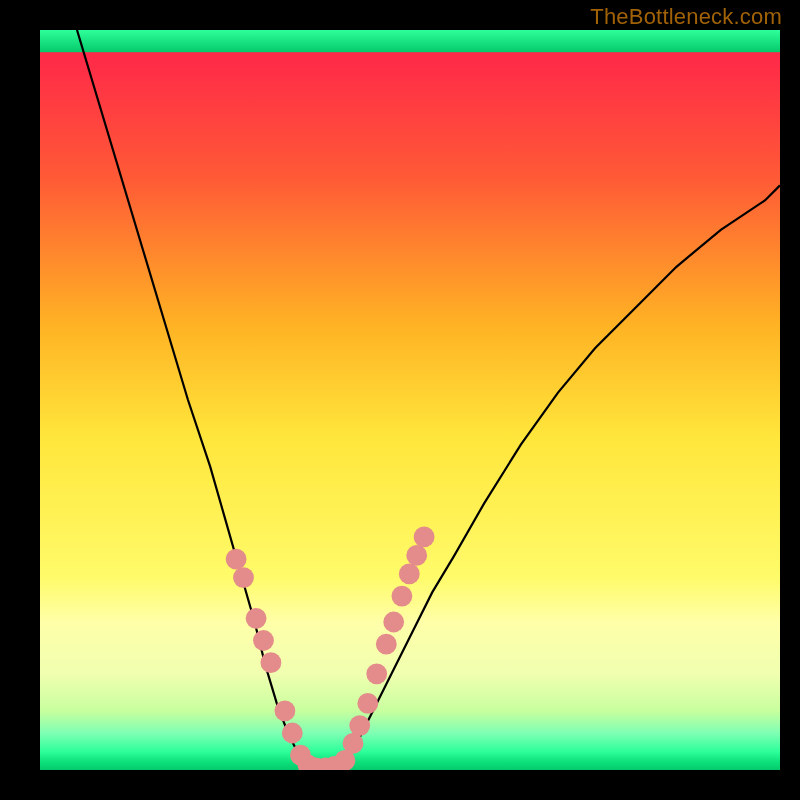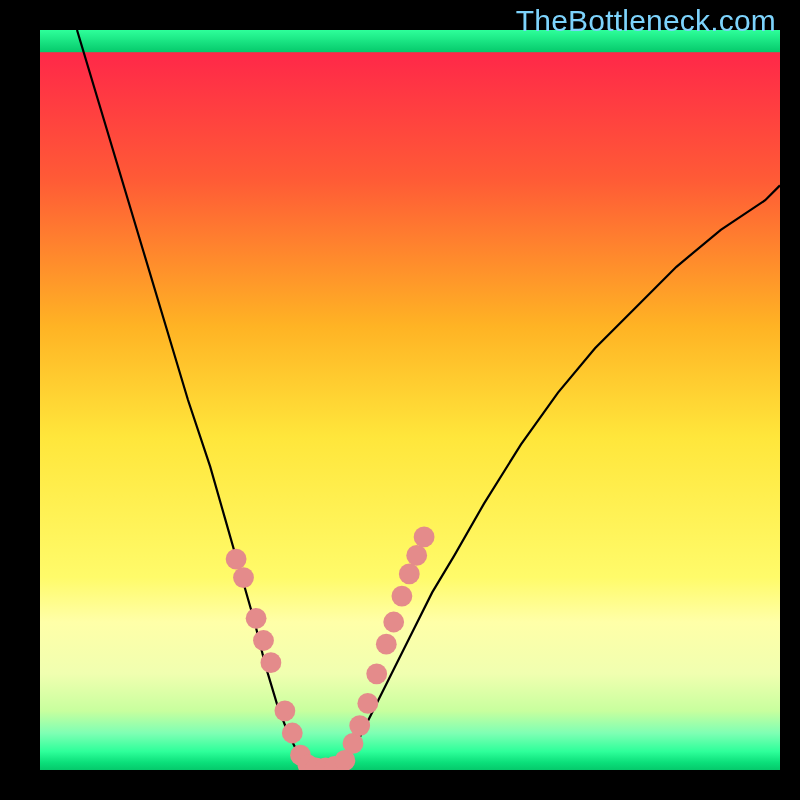--- a/index.html
+++ b/index.html
@@ -12,23 +12,23 @@
   }
   .frame {
     width: 800px;
     height: 800px;
     background: #000;
     position: relative;
   }
   .watermark {
     position: absolute;
     top: 4px;
-    right: 24px;
-    color: #7dd3fc;
-    font-size: 30px;
+    right: 18px;
+    color: #a16207;
+    font-size: 22px;
     letter-spacing: 0.2px;
     z-index: 20;
   }
   svg.chart {
     position: absolute;
     top: 0;
     left: 0;
   }
 </style>
 </head>

